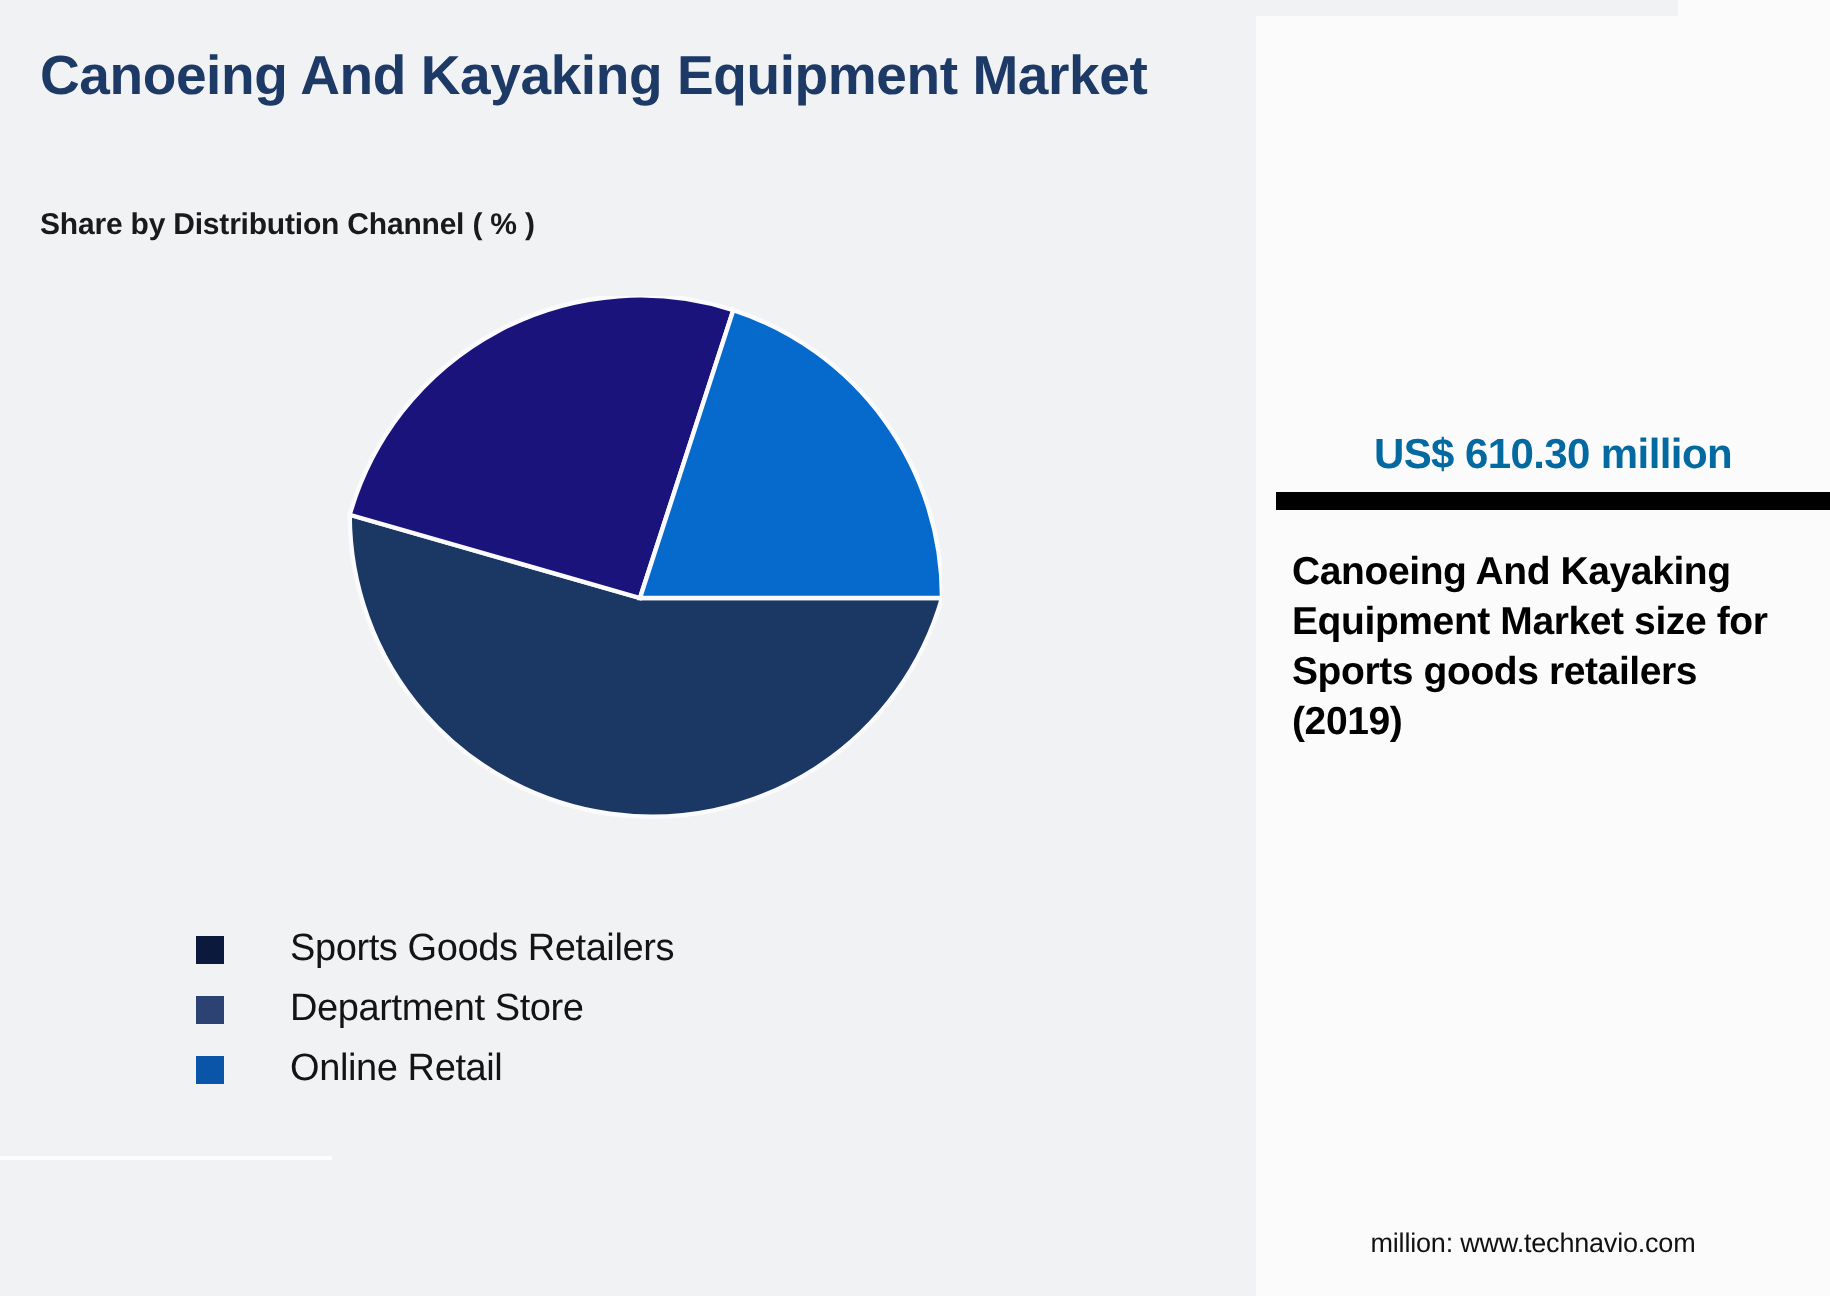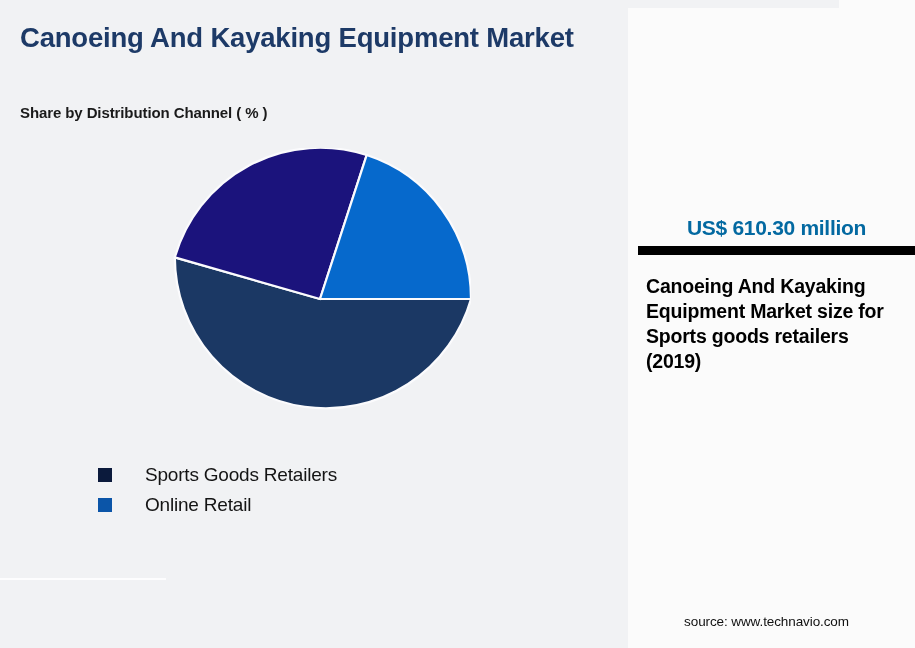--- a/index.html
+++ b/index.html
@@ -180,33 +180,37 @@
         <path d="M 151 151 L 197.66 7.07 A 151 151 0 0 1 302 151 Z" fill="#0669cc" stroke="#fbfbfd" stroke-width="2.2"></path>
       </svg>
     </div>
 
     <div id="legend">
       <div class="legend-row">
         <span class="legend-swatch" style="background:#0b1a3c"></span>
         <span class="legend-label">Sports Goods Retailers</span>
       </div>
       <div class="legend-row">
+        <span class="legend-swatch" style="background:#2b4272"></span>
+        <span class="legend-label">Department Store</span>
+      </div>
+      <div class="legend-row">
         <span class="legend-swatch" style="background:#0b55a8"></span>
         <span class="legend-label">Online Retail</span>
       </div>
     </div>
 
     <div id="bottom-divider"></div>
   </div>
 
   <div id="right-panel">
     <div id="right-top-strip"></div>
 
     <div id="callout-value">US$ 610.30 million</div>
 
     <div id="callout-rule"></div>
 
     <div id="callout-desc">Canoeing And Kayaking Equipment Market size for Sports goods retailers (2019)</div>
 
-    <div id="source-note">source: www.technavio.com</div>
+    <div id="source-note">million: www.technavio.com</div>
   </div>
 
 </div>
 
 </body></html>

